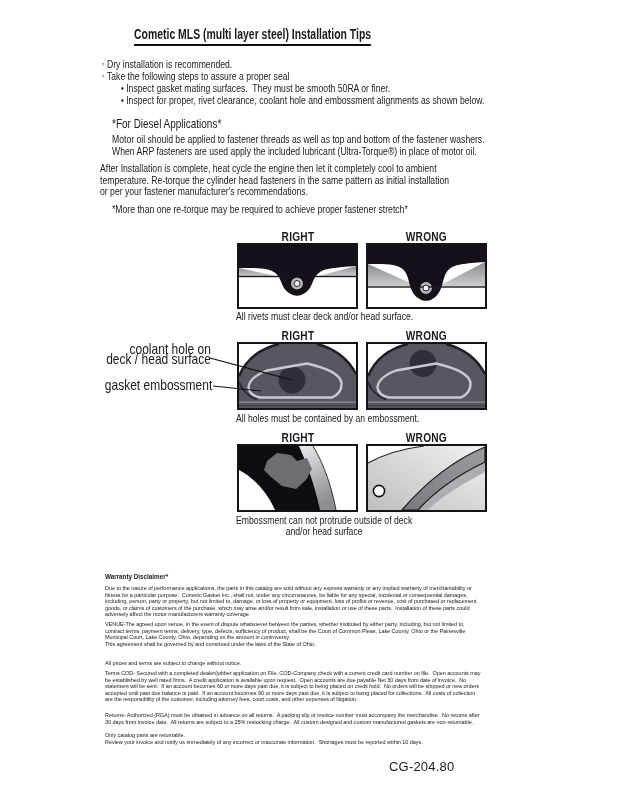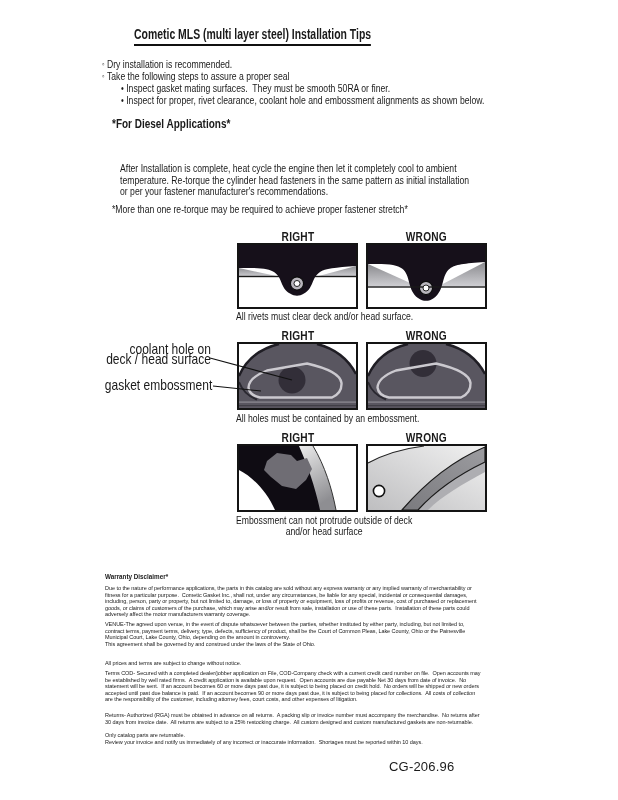--- a/index.html
+++ b/index.html
@@ -10,21 +10,21 @@
   .sx{display:inline-block;transform:scaleX(0.8);transform-origin:0 0;white-space:pre;}
   .sxc{display:inline-block;transform:scaleX(0.78);transform-origin:50% 50%;white-space:pre;}
   .sxr{display:inline-block;transform:scaleX(0.8);transform-origin:100% 0;white-space:pre;text-align:right;}
   .title{left:115px;top:26px;font-size:14.5px;font-weight:700;margin-left:19px;}
   .title-inner{display:inline-block;transform:scaleX(0.72);transform-origin:0 0;
                border-bottom:2px solid #101010;padding-bottom:1.5px;white-space:pre;}
   .bullet-line{font-size:10.8px;line-height:12px;}
   .mk{display:inline-block;margin-right:3px;}
   .mk1{font-size:9px;vertical-align:1px;}
   .mk2{font-size:10px;}
-  .h2{font-size:12.8px;font-weight:700;}
+  .h2{font-size:12.8px;font-weight:400;}
   .para{font-size:10.8px;line-height:11.7px;}
   .dlabel{width:121px;text-align:center;font-size:13px;font-weight:700;letter-spacing:.3px;}
   .caption{font-size:10.8px;line-height:10.5px;text-align:center;}
   .callout{font-size:15px;line-height:10.2px;}
   .fineh{font-size:6.3px;font-weight:700;}
   .fine{font-size:5.5px;line-height:6.5px;white-space:pre;letter-spacing:-0.05px;}
   .code{font-size:13px;letter-spacing:.2px;}
   svg.box{display:block;}
   .overlay{pointer-events:none;z-index:5;}
 </style>
@@ -46,21 +46,25 @@
   <div class="abs bullet-line" style="left:121px;top:82px">
     <span class="sx"><span class="mk mk2">•</span><span>Inspect gasket mating surfaces.  They must be smooth 50RA or finer.</span></span>
   </div>
   <div class="abs bullet-line" style="left:121px;top:94px">
     <span class="sx"><span class="mk mk2">•</span><span>Inspect for proper, rivet clearance, coolant hole and embossment alignments as shown below.</span></span>
   </div>
 
   <div class="abs h2" style="left:112px;top:116px">
     <span class="sx" style="transform:scaleX(0.78)">*For Diesel Applications*</span>
   </div>
-  <div class="abs para" style="left:120px;top:163px">
+  <div class="abs para" style="left:112px;top:134px">
+    <span class="sx">Motor oil should be applied to fastener threads as well as top and bottom of the fastener washers.
+When ARP fasteners are used apply the included lubricant (Ultra-Torque®) in place of motor oil.</span>
+  </div>
+  <div class="abs para" style="left:100px;top:163px">
     <span class="sx">After Installation is complete, heat cycle the engine then let it completely cool to ambient
 temperature. Re-torque the cylinder head fasteners in the same pattern as initial installation
 or per your fastener manufacturer's recommendations.</span>
   </div>
   <div class="abs para" style="left:112px;top:204px">
     <span class="sx">*More than one re-torque may be required to achieve proper fastener stretch*</span>
   </div>
 
   <div class="abs dlabel" style="left:237px;top:229px">
     <span class="sxc">RIGHT</span>
@@ -221,15 +225,15 @@
   <div class="abs fine" style="left:105px;top:670px">Terms COD- Secured with a completed dealer/jobber application on File, COD-Company check with a current credit card number on file.  Open accounts may
 be established by well rated firms.  A credit application is available upon request.  Open accounts are due payable Net 30 days from date of invoice.  No
 statement will be sent.  If an account becomes 60 or more days past due, it is subject to being placed on credit hold.  No orders will be shipped or new orders
 accepted until past due balance is paid.  If an account becomes 90 or more days past due, it is subject to being placed for collections.  All costs of collection
 are the responsibility of the customer, including attorney fees, court costs, and other expenses of litigation.</div>
   <div class="abs fine" style="left:105px;top:712px">Returns- Authorized (RGA) must be obtained in advance on all returns.  A packing slip or invoice number must accompany the merchandise.  No returns after
 30 days from invoice date.  All returns are subject to a 25% restocking charge.  All custom designed and custom manufactured gaskets are non-returnable.</div>
   <div class="abs fine" style="left:105px;top:732px">Only catalog parts are returnable.
 Review your invoice and notify us immediately of any incorrect or inaccurate information.  Shortages must be reported within 10 days.</div>
 
-  <div class="abs code" style="left:389px;top:759px">CG-206.96</div>
+  <div class="abs code" style="left:389px;top:759px">CG-204.80</div>
 
 </div>
 
 </body></html>

